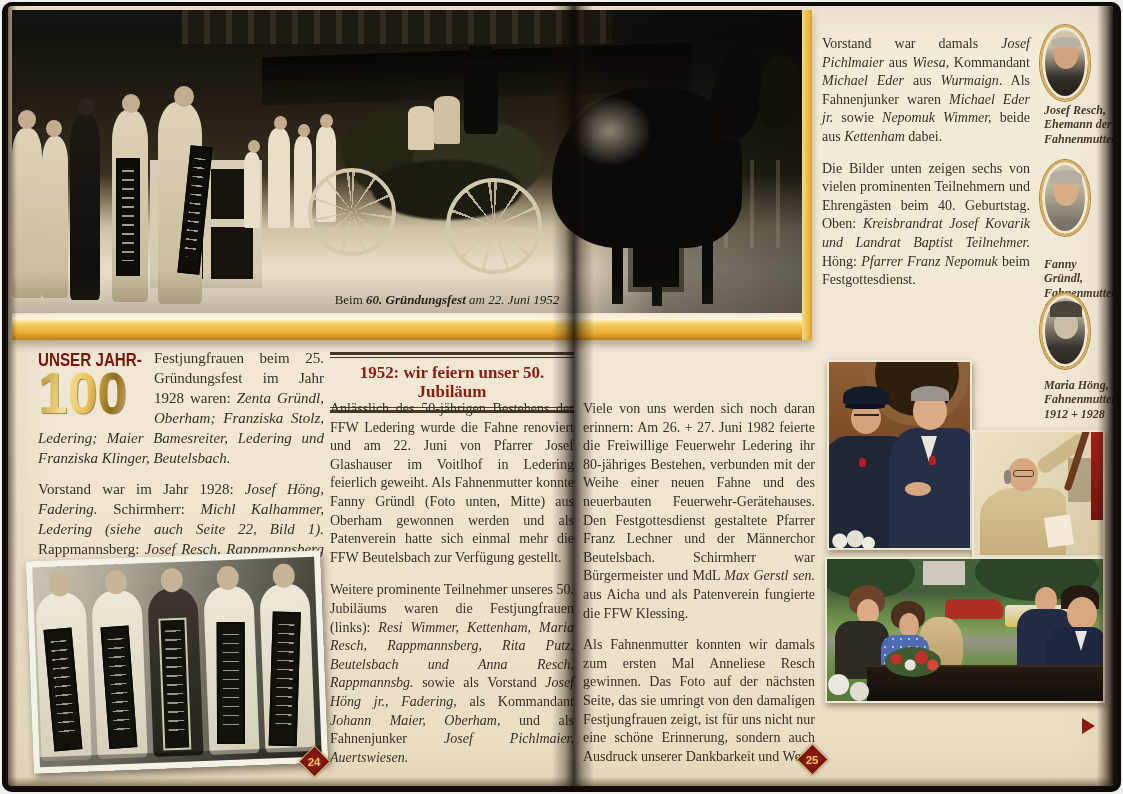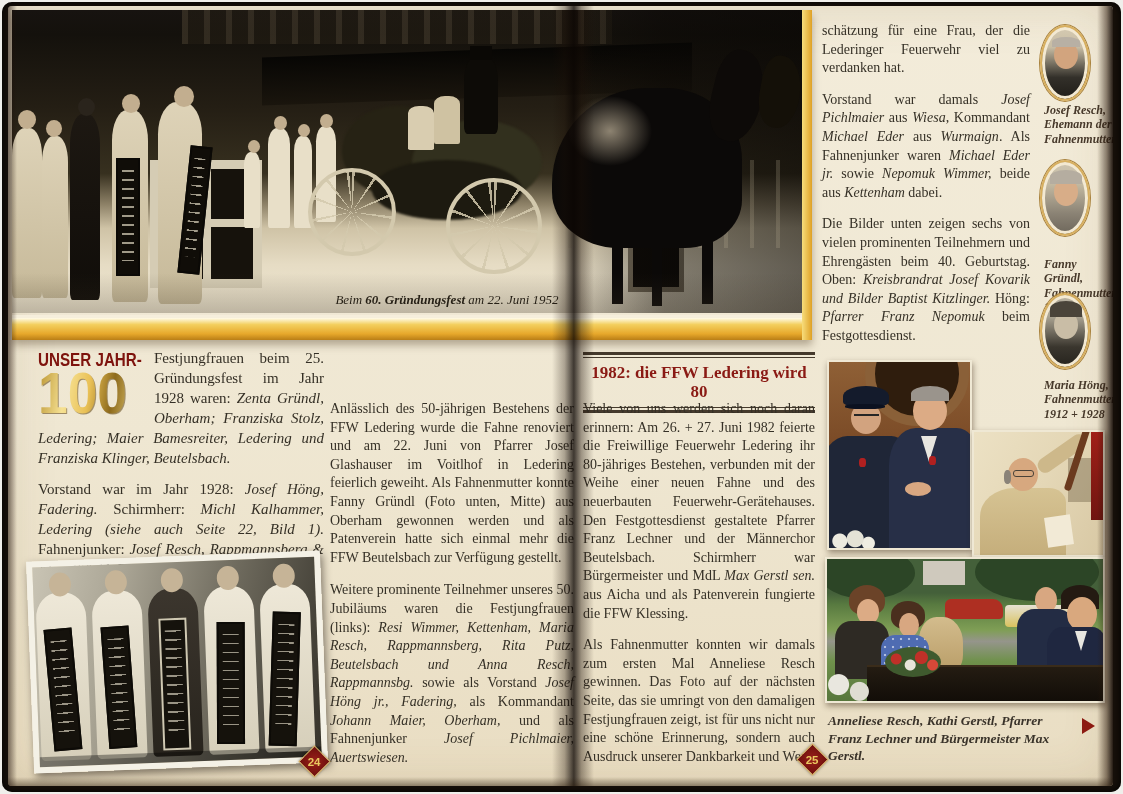--- a/index.html
+++ b/index.html
@@ -120,35 +120,35 @@
       <i class="ab tp-darkright" style="left:560px;top:0;right:0;bottom:0;background:linear-gradient(90deg,transparent,rgba(8,6,4,.45) 40%,rgba(8,6,4,.6))"></i>
       <i class="ab" style="left:556px;top:150px;width:240px;height:88px;background:repeating-linear-gradient(90deg,rgba(190,178,150,.32) 0 4px,transparent 4px 26px);opacity:.7"></i>
       <i class="ab" style="left:540px;top:78px;width:190px;height:160px;background:#0b0908;border-radius:50% 40% 30% 35%/60% 45% 30% 35%"></i>
       <i class="ab" style="left:556px;top:86px;width:84px;height:70px;background:radial-gradient(closest-side,#8d8371,transparent);border-radius:50%"></i>
       <i class="ab" style="left:600px;top:220px;width:11px;height:74px;background:#0b0908"></i>
       <i class="ab" style="left:640px;top:226px;width:10px;height:70px;background:#0b0908"></i>
       <i class="ab" style="left:690px;top:222px;width:11px;height:72px;background:#0b0908"></i>
       <i class="ab" style="left:700px;top:40px;width:50px;height:92px;background:#0d0a08;border-radius:40% 60% 50% 50%;transform:rotate(14deg)"></i>
       <i class="ab" style="left:748px;top:46px;width:40px;height:72px;background:#141008;border-radius:40% 60% 50% 50%;transform:rotate(10deg)"></i>
       <i class="ab" style="left:0;right:0;bottom:0;height:40px;background:linear-gradient(transparent,rgba(60,50,35,.28))"></i>
-      <div class="tp-caption"><span style="font-style: italic;">Beim </span><span style="font-style: italic; font-weight: bold;">60. Gründungsfest</span><span style="font-style: italic;"> am 22. Juni 1952</span></div>
+      <div class="tp-caption"><span style="">Beim </span><span style="font-style: italic; font-weight: bold;">60. Gründungsfest</span><span style="font-style: italic;"> am 22. Juni 1952</span></div>
     </div>
     <i class="ab tp-whiteline"></i>
     <i class="ab gold-b"></i>
     <i class="ab gold-r"></i>
   </div>
 
   <div class="col col-left ab" style="left:30px;top:342px;width:286px">
     <p>
       <span class="logo">
           <span class="l1">UNSER JAHR-</span>
           <span class="l2">100</span>
         </span><span><span>Festjungfrauen beim 25. Gründungsfest im Jahr 1928 waren: </span><span style="font-style: italic;">Zenta Gründl, Oberham; Franziska Stolz, Ledering; Maier Bamesreiter, Ledering und Franziska Klinger, Beutelsbach.</span></span>
     </p>
-    <p><span>Vorstand war im Jahr 1928: </span><span style="font-style: italic;">Josef Höng, Fadering.</span><span> Schirmherr: </span><span style="font-style: italic;">Michl Kalhammer, Ledering (siehe auch Seite 22, Bild 1).</span><span> Fahnenjunker: </span><span style="font-style: italic;">Josef Resch, Rappmannsberg &amp; Alois Stöckl, Beutelsbach.</span></p>
+    <p><span>Vorstand war im Jahr 1928: </span><span style="font-style: italic;">Josef Höng, Fadering.</span><span> Schirmherr: </span><span style="font-style: italic;">Michl Kalhammer, Ledering (siehe auch Seite 22, Bild 1).</span><span> Rappmannsberg: </span><span style="font-style: italic;">Josef Resch, Rappmannsberg &amp; Alois Stöckl, Beutelsbach.</span></p>
   </div>
 
   <div class="bw-photo ab">
     <div class="bw-scene">
       <i class="ab bwf" style="left:2px"></i>
       <i class="ab bwf" style="left:58px"></i>
       <i class="ab bwf dark" style="left:114px"></i>
       <i class="ab bwf" style="left:170px"></i>
       <i class="ab bwf" style="left:226px"></i>
       <i class="ab bwh" style="left:16px"></i>
@@ -162,29 +162,35 @@
       <i class="ab bwb" style="left:180px;transform:rotate(2deg)"></i>
       <i class="ab bwb" style="left:234px;top:54px;height:134px;transform:rotate(4deg)"></i>
       <i class="ab" style="left:0;right:0;bottom:0;height:10px;background:rgba(0,0,0,.35)"></i>
     </div>
   </div>
 
   <div class="diamond ab" style="left:295px;top:744px">
       <span>24</span>
     </div>
 
+  <div class="hbox ab" style="left:322px;top:346px;width:244px">
+    <i class="r2"></i>
+      <i class="r1 gap"></i>
+    <h2>1952: wir feiern unser 50. Jubiläum</h2>
+    <i class="r1"></i>
+      <i class="r2 gap"></i>
+  </div>
   <div class="col ab" style="left:322px;top:394px;width:244px">
     <p><span>Anlässlich des 50-jährigen Bestehens der FFW Ledering wurde die Fahne renoviert und am 22. Juni von Pfarrer Josef Glashauser im Voitlhof in Ledering feierlich geweiht. Als Fahnenmutter konnte Fanny Gründl (Foto unten, Mitte) aus Oberham gewonnen werden und als Patenverein hatte sich einmal mehr die FFW Beutelsbach zur Verfügung gestellt.</span></p>
     <p style="margin-top:14px"><span>Weitere prominente Teilnehmer unseres 50. Jubiläums waren die Festjungfrauen (links): </span><span style="font-style: italic;">Resi Wimmer, Kettenham, Maria Resch, Rappmannsberg, Rita Putz, Beutelsbach und Anna Resch, Rappmannsbg.</span><span> sowie als Vorstand </span><span style="font-style: italic;">Josef Höng jr., Fadering,</span><span> als Kommandant </span><span style="font-style: italic;">Johann Maier, Oberham,</span><span> und als Fahnenjunker </span><span style="font-style: italic;">Josef Pichlmaier, Auertswiesen.</span></p>
   </div>
 
   <div class="col ab" style="left:814px;top:16px;width:208px">
-    <p><span>schätzung für eine Frau, der die Lederinger Feuerwehr viel zu verdanken hat.</span></p>
     <p style="margin-top:13px"><span>Vorstand war damals </span><span style="font-style: italic;">Josef Pichlmaier</span><span> aus </span><span style="font-style: italic;">Wiesa</span><span>, Kommandant </span><span style="font-style: italic;">Michael Eder</span><span> aus </span><span style="font-style: italic;">Wurmaign</span><span>. Als Fahnenjunker waren </span><span style="font-style: italic;">Michael Eder jr.</span><span> sowie </span><span style="font-style: italic;">Nepomuk Wimmer,</span><span> beide aus </span><span style="font-style: italic;">Kettenham</span><span> dabei.</span></p>
-    <p style="margin-top:13px"><span>Die Bilder unten zeigen sechs von vielen prominenten Teilnehmern und Ehrengästen beim 40. Geburtstag. Oben: </span><span style="font-style: italic;">Kreisbrandrat Josef Kovarik und Bilder Baptist Kitzlinger.</span><span> Höng: </span><span style="font-style: italic;">Pfarrer Franz Nepomuk</span><span> beim Festgottesdienst.</span></p>
+    <p style="margin-top:13px"><span>Die Bilder unten zeigen sechs von vielen prominenten Teilnehmern und Ehrengästen beim 40. Geburtstag. Oben: </span><span style="font-style: italic;">Kreisbrandrat Josef Kovarik und Landrat Baptist Teilnehmer.</span><span> Höng: </span><span style="font-style: italic;">Pfarrer Franz Nepomuk</span><span> beim Festgottesdienst.</span></p>
   </div>
 
   <div class="ab" style="left:1032px;top:19px">
     <div class="oval" style="background:linear-gradient(180deg,#d5cab2 0%,#c8bda4 28%,#33302a 70%,#201d18 100%)">
       <i class="ab" style="left:12px;top:14px;width:24px;height:28px;border-radius:50%;background:#d2a47e"></i>
       <i class="ab" style="left:10px;top:10px;width:28px;height:10px;border-radius:50% 50% 0 0;background:#b8b0a4"></i>
     </div>
   </div>
   <div class="pcap ab" style="left:1036px;top:97px">Josef Resch,
 Ehemann der
@@ -203,27 +209,20 @@
   <div class="ab" style="left:1032px;top:287px">
     <div class="oval" style="background:linear-gradient(180deg,#b9b2a2 0%,#aaa392 30%,#3a362e 72%,#26231d 100%)">
       <i class="ab" style="left:12px;top:16px;width:24px;height:28px;border-radius:50%;background:#c9bda6"></i>
       <i class="ab" style="left:8px;top:6px;width:32px;height:16px;border-radius:50% 50% 0 0;background:#4a443a"></i>
     </div>
   </div>
   <div class="pcap ab" style="left:1036px;top:372px">Maria Höng,
 Fahnenmutter
 1912 + 1928</div>
 
-  <div class="hbox ab" style="left:575px;top:346px;width:232px">
-    <i class="r2"></i>
-      <i class="r1 gap"></i>
-    <h2>1982: die FFW Ledering wird 80</h2>
-    <i class="r1"></i>
-      <i class="r2 gap"></i>
-  </div>
   <div class="col ab" style="left:575px;top:394px;width:232px">
     <p><span>Viele von uns werden sich noch daran erinnern: Am 26. + 27. Juni 1982 feierte die Freiwillige Feuerwehr Ledering ihr 80-jähriges Bestehen, verbunden mit der Weihe einer neuen Fahne und des neuerbauten Feuerwehr-Gerätehauses. Den Festgottesdienst gestaltete Pfarrer Franz Lechner und der Männerchor Beutelsbach. Schirmherr war Bürgermeister und MdL </span><span style="font-style: italic;">Max Gerstl sen.</span><span> aus Aicha und als Patenverein fungierte die FFW Klessing.</span></p>
     <p style="margin-top:13px"><span>Als Fahnenmutter konnten wir damals zum ersten Mal Anneliese Resch gewinnen. Das Foto auf der nächsten Seite, das sie umringt von den damaligen Festjungfrauen zeigt, ist für uns nicht nur eine schöne Erinnerung, sondern auch Ausdruck unserer Dankbarkeit und Wert-</span></p>
   </div>
 
   <div class="cphoto ab" style="left:819px;top:354px;width:145px;height:190px;background:linear-gradient(#8f6036,#7a4a26 45%,#5a3318 100%)">
     <i class="ab" style="left:36px;top:-40px;width:104px;height:104px;border-radius:50%;background:#2f1d0d;border:10px solid #8a6038"></i>
     <i class="ab" style="left:-8px;top:74px;width:88px;height:116px;background:#1f2637;border-radius:30% 20% 0 0"></i>
     <i class="ab" style="left:22px;top:40px;width:30px;height:32px;background:#d2a37f;border-radius:50%"></i>
     <i class="ab" style="left:14px;top:24px;width:46px;height:20px;background:#141b2c;border-radius:50% 50% 20% 20%"></i>
@@ -268,21 +267,20 @@
     <i class="ab" style="left:190px;top:50px;width:58px;height:62px;background:#232c44;border-radius:30% 30% 0 0"></i>
     <i class="ab" style="left:234px;top:26px;width:38px;height:24px;background:#241a12;border-radius:50% 50% 0 0"></i>
     <i class="ab" style="left:240px;top:38px;width:30px;height:34px;background:#d9a87e;border-radius:50%"></i>
     <i class="ab" style="left:220px;top:68px;width:60px;height:78px;background:#1f2740;border-radius:25% 25% 0 0"></i>
     <i class="ab" style="left:248px;top:72px;width:12px;height:20px;background:#e8e6e0;clip-path:polygon(0 0,100% 0,50% 100%)"></i>
     <i class="ab" style="left:40px;bottom:0;width:240px;height:36px;background:linear-gradient(#241c12,#120d08);border-top:2px solid #3a2c1a"></i>
     <i class="ab" style="left:58px;top:88px;width:56px;height:30px;background:radial-gradient(circle at 20% 40%,#c03028 0 5px,transparent 6px),radial-gradient(circle at 45% 60%,#e8e4da 0 5px,transparent 6px),radial-gradient(circle at 65% 35%,#c03028 0 6px,transparent 7px),radial-gradient(circle at 85% 60%,#d84838 0 5px,transparent 6px),#3f5a2e;border-radius:50%"></i>
     <i class="ab" style="left:-4px;top:112px;width:52px;height:34px;background:radial-gradient(circle at 30% 40%,#e9e7df 0 10px,transparent 11px),radial-gradient(circle at 70% 60%,#dfddd2 0 9px,transparent 10px)"></i>
   </div>
 
-  <div class="bcap ab" style="left:820px;top:706px;width:248px"><span style="font-style: italic;">Anneliese Resch,  Kathi Gerstl,  Pfarrer Franz Lechner  und  Bürgermeister  Max Gerstl.</span></div>
   <i class="ab tri" style="left:1074px;top:712px"></i>
   <div class="diamond ab" style="left:793px;top:742px">
       <span>25</span>
     </div>
 
   <i class="ab spine"></i>
   <i class="ab edge-l"></i>
   <i class="ab edge-r"></i>
   <i class="ab edge-b"></i>
 </div>

